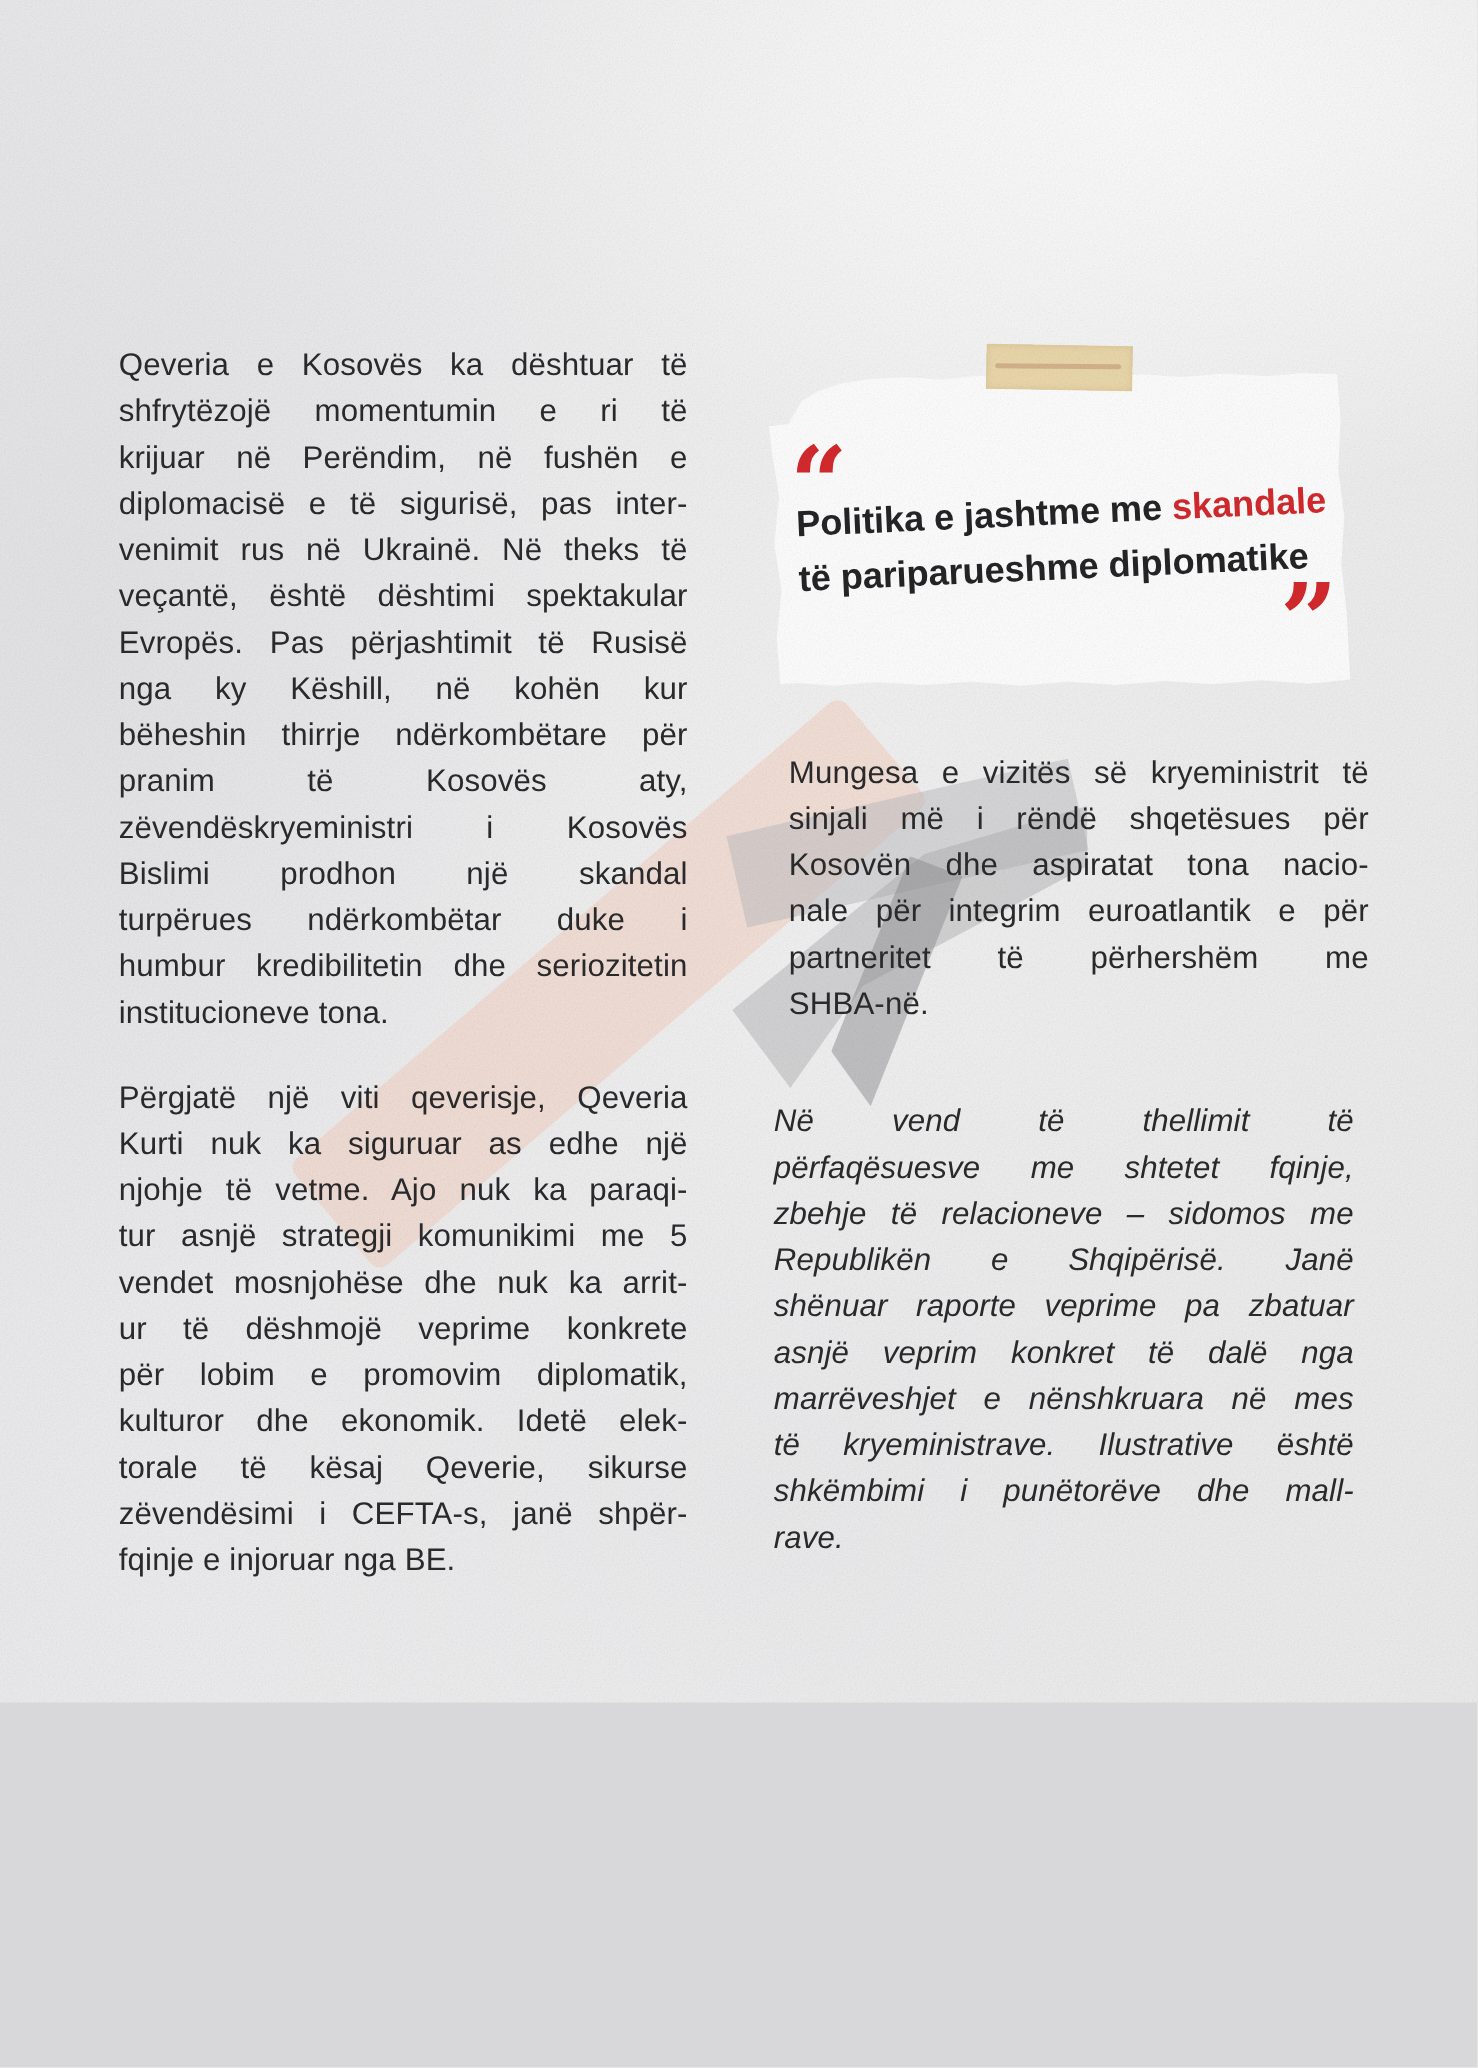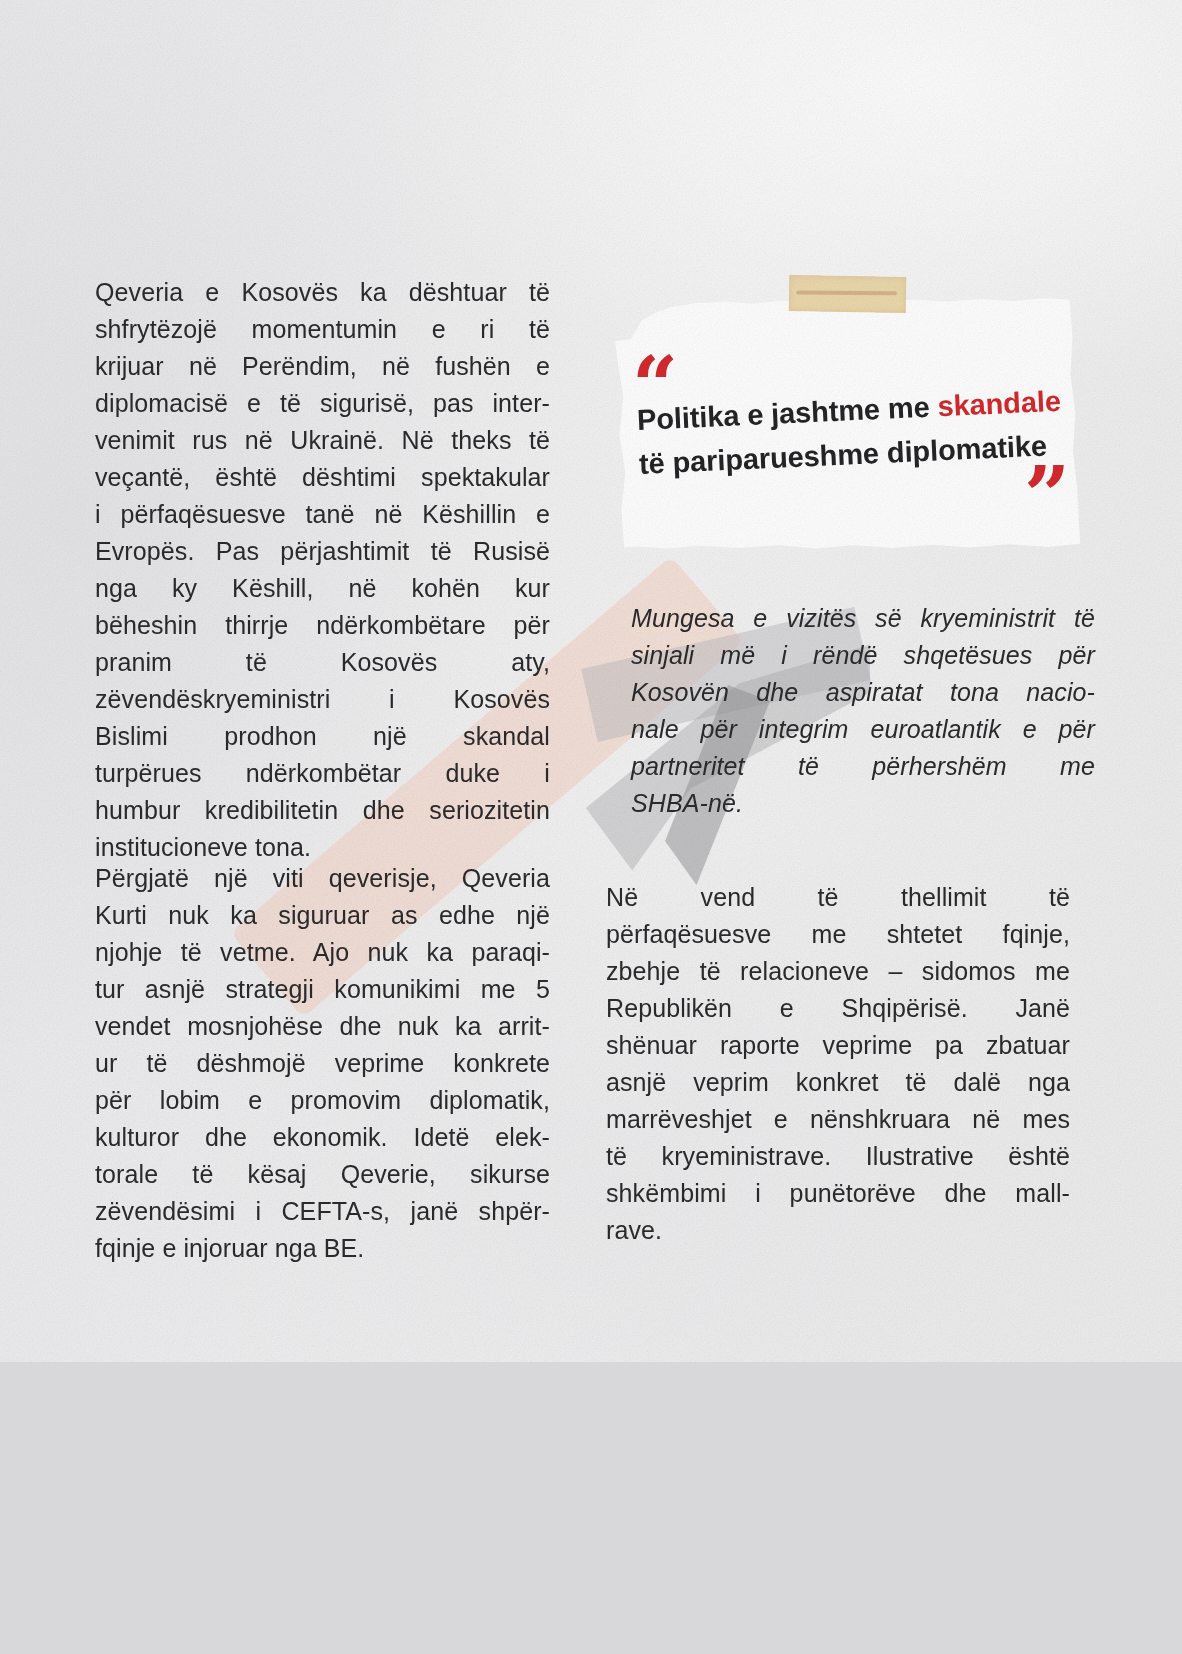--- a/index.html
+++ b/index.html
@@ -24,22 +24,22 @@
     background:#bcbcbf;opacity:.5;transform:rotate(-12.8deg);}
   .wm-graywedge{left:580px;top:640px;width:290px;height:240px;background:#adadb0;opacity:.45;
     clip-path:polygon(18% 96%,2% 70%,55% 18%,100% 2%,100% 22%,38% 62%);}
   .wm-chevron{left:665px;top:685px;width:105px;height:200px;background:#909094;opacity:.5;
     clip-path:polygon(60% 0%,100% 8%,30% 100%,0% 78%);}
   
   .para{position:absolute;z-index:2;font-size:25px;line-height:37px;
     color:#2a2a2c;letter-spacing:.1px;}
   .para-l1{left:95px;top:274px;width:455px;}
   .para-l2{left:95px;top:860px;width:455px;}
-  .para-r1{left:631px;top:600px;width:464px;font-style:italic;}
-  .para-r2{left:606px;top:879px;width:464px;}
+  .para-r1{left:631px;top:600px;width:464px;}
+  .para-r2{left:619px;top:879px;width:464px;font-style:italic;}
   .jl{text-align:justify;text-align-last:justify;white-space:nowrap;}
   .jl.last{text-align-last:left;}
   
   .quote-card{position:absolute;z-index:3;left:604px;top:288px;width:482px;height:272px;
     background:#fdfdfd;
     filter:drop-shadow(1px 7px 8px rgba(96,96,100,.28));
     clip-path:polygon(2.3% 19.5%,5.5% 18.8%,7.8% 12%,10.5% 9.2%,14% 7%,19% 5.6%,25% 5%,
       31% 5.8%,37% 4.6%,43% 5.4%,50% 4.3%,57% 5.2%,64% 4.2%,71% 5%,78% 4%,85% 4.8%,
       91% 3.8%,96.6% 4.2%,97.2% 18%,96.8% 32%,97.8% 46%,97.3% 60%,98.2% 74%,98.6% 88%,
       98.8% 94%,92% 95.2%,84% 94.2%,76% 95.4%,68% 94.4%,60% 95.6%,52% 94.6%,44% 95.8%,
@@ -77,21 +77,20 @@
     <div class="wm wm-chevron"></div>
   </div>
 
   <div class="para para-l1">
       <div class="jl">Qeveria e Kosovës ka dështuar të</div>
       <div class="jl">shfrytëzojë momentumin e ri të</div>
       <div class="jl">krijuar në Perëndim, në fushën e</div>
       <div class="jl">diplomacisë e të sigurisë, pas inter-</div>
       <div class="jl">venimit rus në Ukrainë. Në theks të</div>
       <div class="jl">veçantë, është dështimi spektakular</div>
-      <div class="jl">i përfaqësuesve tanë në Këshillin e</div>
       <div class="jl">Evropës. Pas përjashtimit të Rusisë</div>
       <div class="jl">nga ky Këshill, në kohën kur</div>
       <div class="jl">bëheshin thirrje ndërkombëtare për</div>
       <div class="jl">pranim të Kosovës aty,</div>
       <div class="jl">zëvendëskryeministri i Kosovës</div>
       <div class="jl">Bislimi prodhon një skandal</div>
       <div class="jl">turpërues ndërkombëtar duke i</div>
       <div class="jl">humbur kredibilitetin dhe seriozitetin</div>
       <div class="jl last">institucioneve tona.</div>
     </div>

